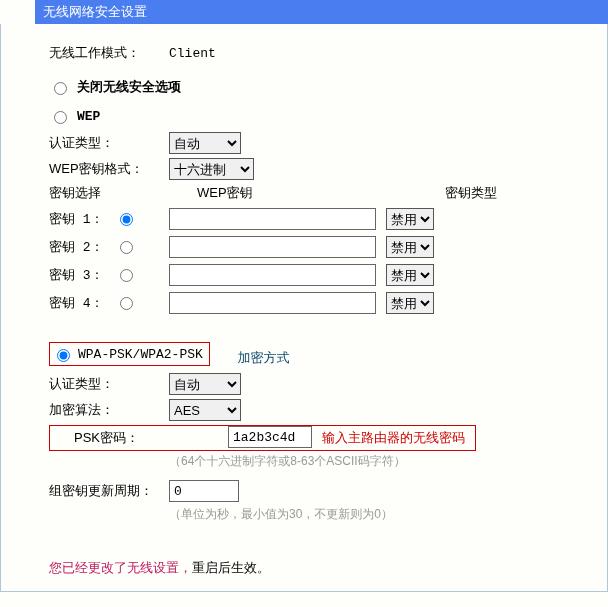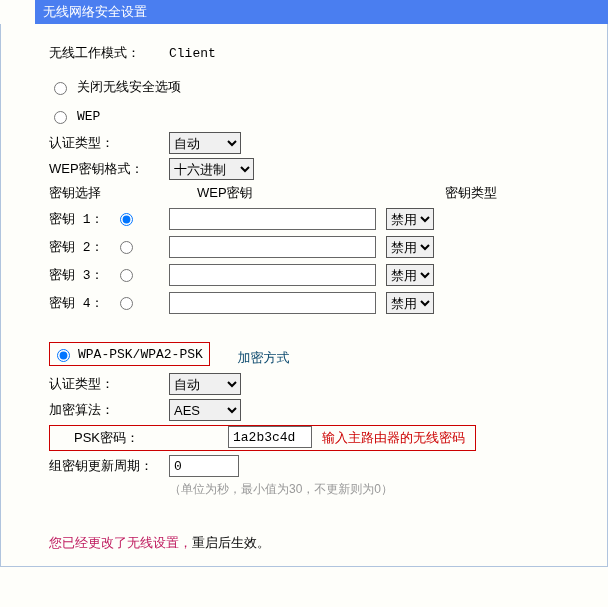--- a/index.html
+++ b/index.html
@@ -45,21 +45,21 @@
   }
   .radio-row {
     display: flex;
     align-items: center;
     margin: 8px 0 8px 48px;
   }
   .radio-row input[type=radio] {
     margin-right: 10px;
   }
   .radio-row .rlabel {
-    font-weight: normal;
+    font-weight: bold;
   }
   .gap-top { margin-top: 14px; }
   .gap-bottom { margin-bottom: 12px; }
   select {
     height: 22px;
     border: 1px solid #555;
     background: #f0f0f0;
     font-size: 13px;
   }
   select.sel-wide { width: 72px; }
@@ -231,20 +231,21 @@
     </select>
   </div>
 
   <div class="psk-row">
     <span class="psk-box">
       <span class="label" style="padding:3px 0 0 3px;">PSK密码：</span>
       <input class="text-in psk-in" type="text" style="border: 1px solid rgb(102, 102, 102);" value="1a2b3c4d">
       <span class="psk-annot">输入主路由器的无线密码</span>
     </span>
   </div>
+  <div class="hint">（64个十六进制字符或8-63个ASCII码字符）</div>
 
   <div class="row">
     <span class="label">组密钥更新周期：</span>
     <input class="text-in num-in" type="text" value="0" style="">
   </div>
   <div class="hint">（单位为秒，最小值为30，不更新则为0）</div>
 
   <div class="warning-row">
     <span class="p1">您已经更改了无线设置，</span><span class="p2">重启后生效。</span>
   </div>

